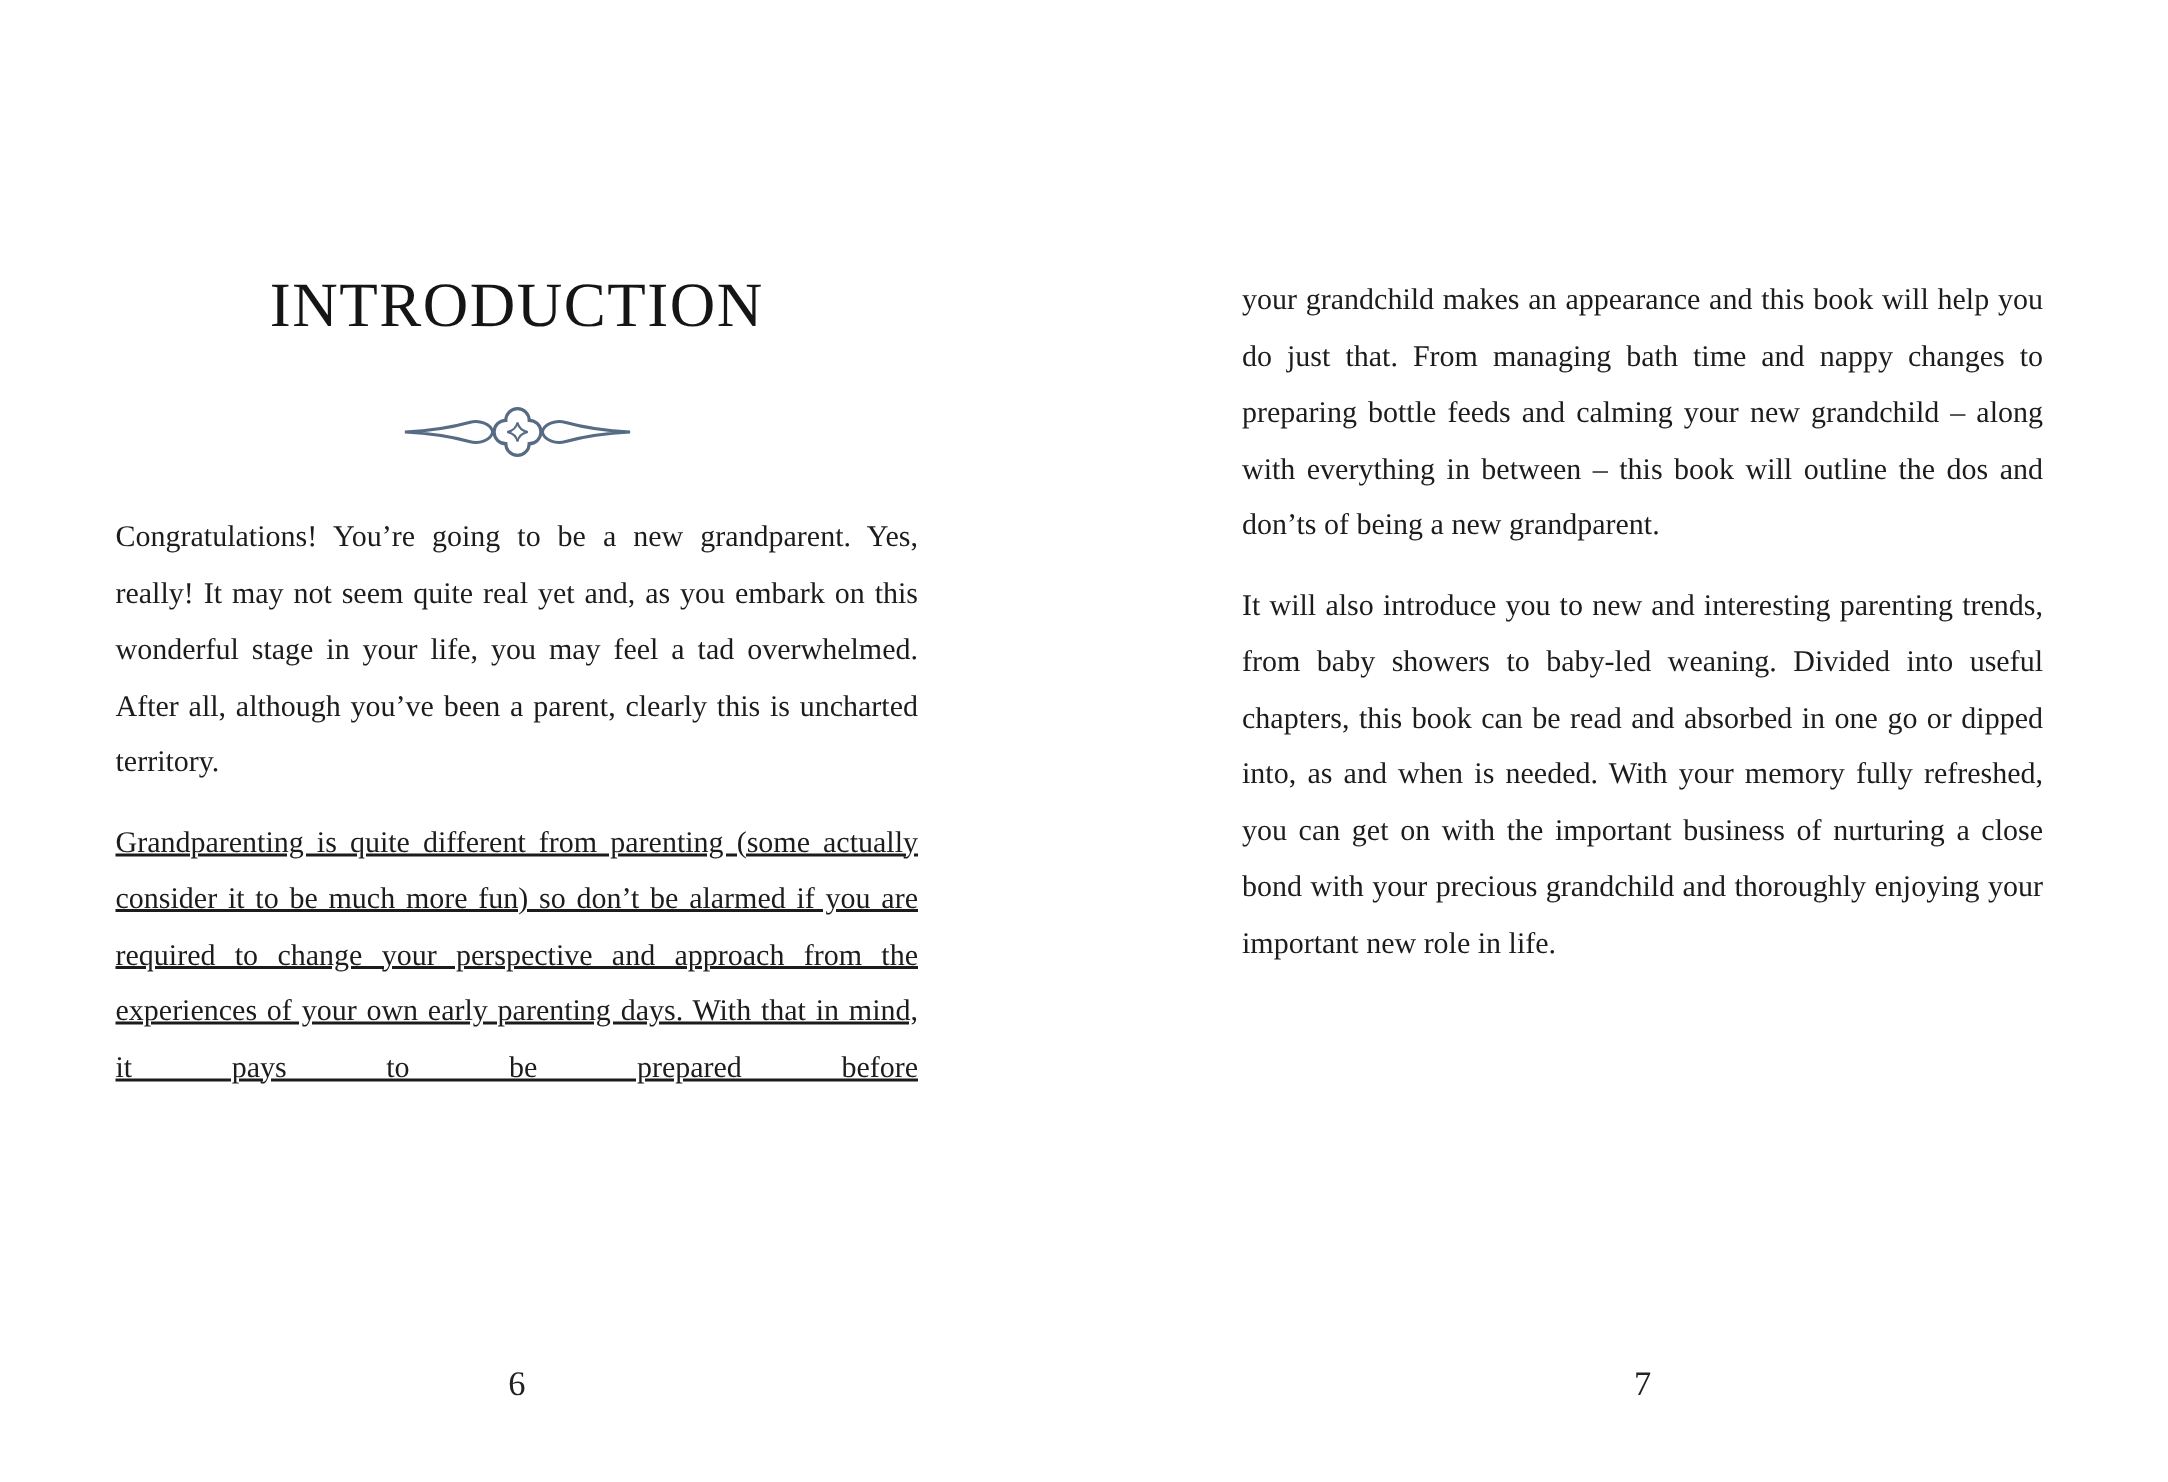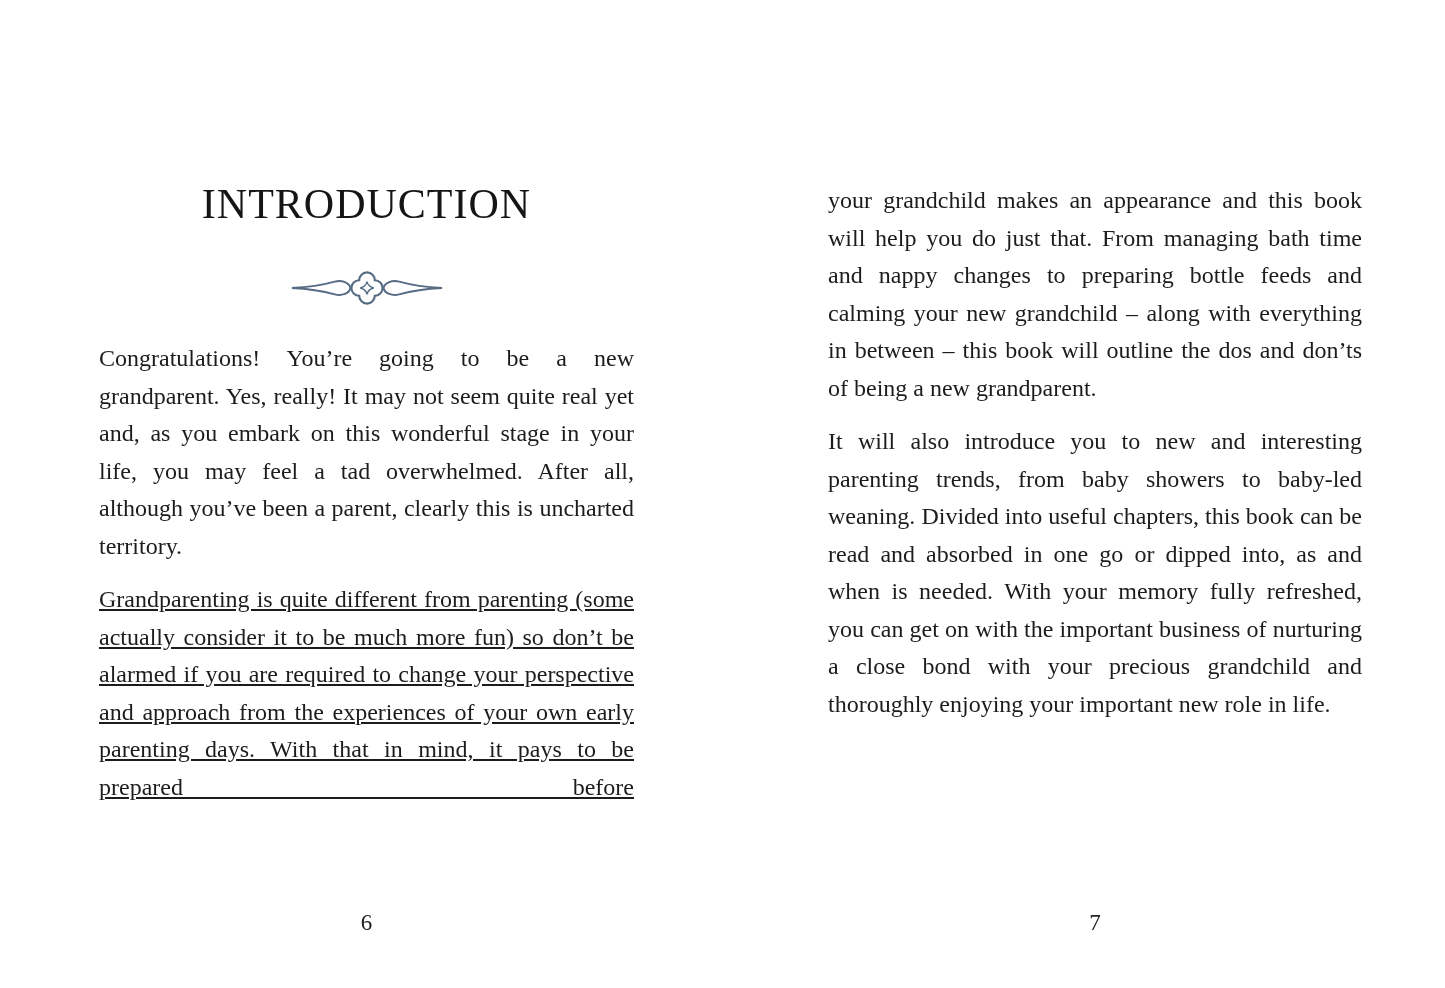--- a/index.html
+++ b/index.html
@@ -13,21 +13,21 @@
     width: 1445px;
     height: 988px;
     background: #ffffff;
     overflow: hidden;
   }
   .page {
     position: absolute;
     top: 0;
     height: 988px;
   }
-  .page-left  { left: 99px;  width: 535px; }
+  .page-left  { left: 77px;  width: 535px; }
   .page-right { left: 828px; width: 534px; }
 
   .chapter-title {
     position: absolute;
     top: 180px;
     left: 0;
     width: 100%;
     text-align: center;
     font-size: 42px;
     font-weight: 400;
@@ -40,21 +40,21 @@
     left: 0;
     width: 100%;
     text-align: center;
   }
   .ornament svg { display: inline-block; }
 
   .body-text {
     position: absolute;
     left: 0;
     width: 100%;
-    font-size: 24px;
+    font-size: 20px;
     line-height: 37.5px;
     text-align: justify;
   }
   .body-left  { top: 340px; }
   .body-right { top: 182px; }
 
   .body-text p { margin-bottom: 16px; }
   .body-text p.continues { text-align-last: justify; text-decoration: underline; }
 
   .page-number {

